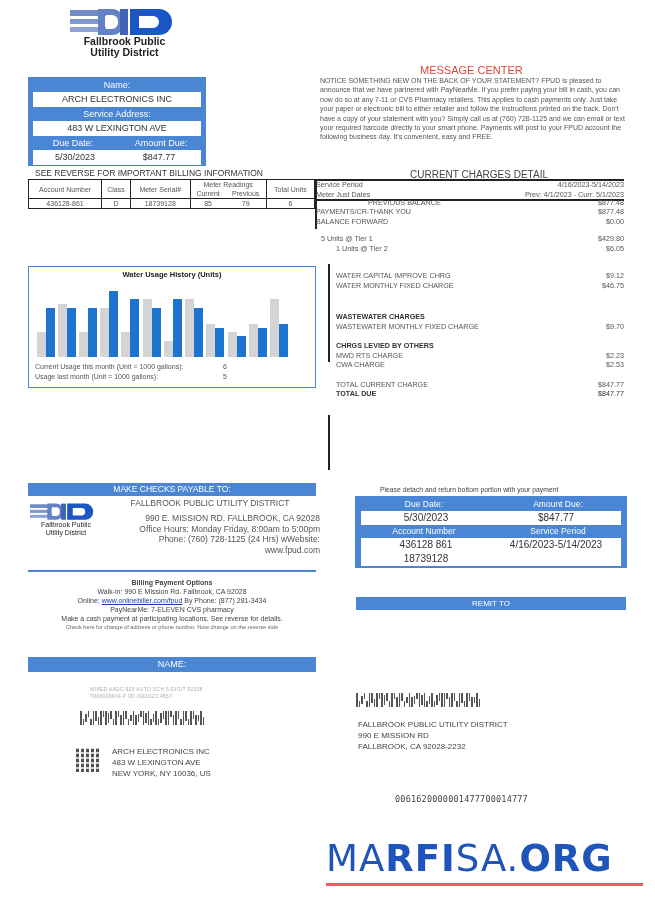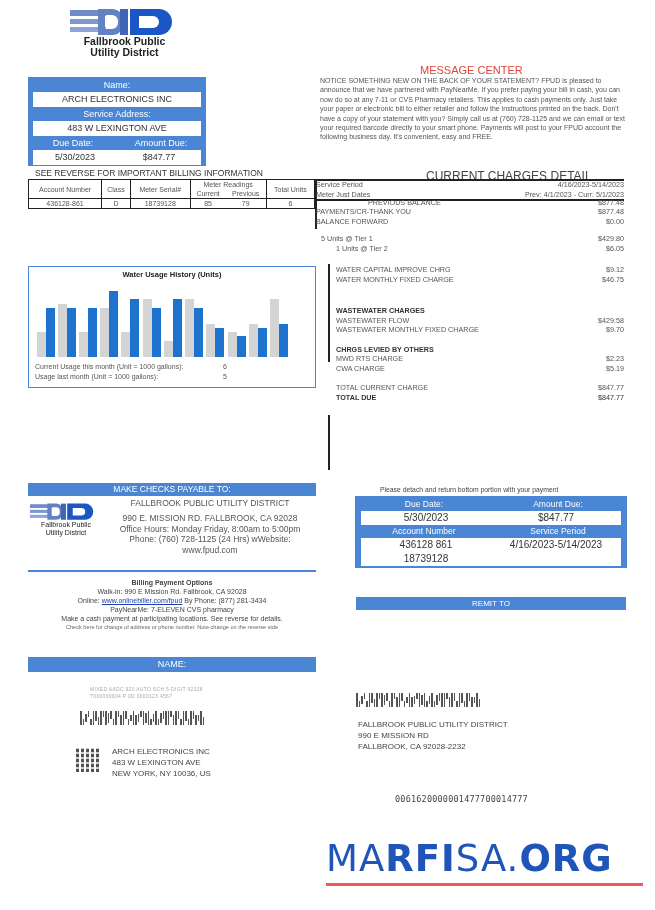--- a/index.html
+++ b/index.html
@@ -23,42 +23,42 @@
   .split { display: flex; }
   .split > * { flex: 1; text-align: center; }
 
   .see-rev { left: 35px; top: 168px; font-size: 8.5px; color: #333; }
   table.acct { position: absolute; left: 28px; top: 179px; width: 287px; border-collapse: collapse; font-size: 7px; color: #555; }
   table.acct td, table.acct th { border: 1px solid #222; text-align: center; font-weight: normal; padding: 0 2px; line-height: 9px; }
 
   .msg-title { left: 420px; top: 64px; font-size: 11px; color: #e0443a; }
   .msg-body { left: 320px; top: 76px; width: 305px; font-size: 7px; line-height: 9.4px; color: #555; }
 
-  .ccd-title { left: 410px; top: 169px; font-size: 12px; color: #444; margin-left: 16px; }
+  .ccd-title { left: 410px; top: 169px; font-size: 10px; color: #444; }
   .ccd-line { background: #222; height: 2px; }
   .ccd { left: 316px; top: 180px; width: 308px; font-size: 7.2px; color: #555; }
   .ccd .r { display: flex; justify-content: space-between; height: 9.5px; line-height: 9.5px; }
   .ccd .b { font-weight: bold; color: #333; }
   .vline { background: #222; width: 2px; }
 
   .chartbox { left: 28px; top: 266px; width: 288px; height: 122px; border: 1px solid #4a86d4; }
   .chart-title { position: absolute; top: 3px; width: 100%; text-align: center; font-size: 7.5px; color: #222; font-weight: bold; }
   .bars { position: absolute; left: 6px; top: 16px; width: 276px; height: 74px; display: flex; align-items: flex-end; justify-content: space-around; }
   .pair { display: flex; align-items: flex-end; gap: 0; }
   .bar { width: 9px; }
   .bar.prev { background: #d4d4d4; }
   .bar.curr { background: #1e73cf; }
   .usage-lines { position: absolute; left: 6px; top: 95px; font-size: 7px; color: #555; line-height: 10px; }
   .usage-lines span.v { display: inline-block; position: absolute; left: 188px; }
 
   .checks-bar { left: 28px; top: 483px; width: 288px; height: 13px; line-height: 13px; font-size: 8.5px; }
   .checks-logo { left: 30px; top: 503px; width: 72px; }
   .checks-text { left: 100px; top: 498px; width: 220px; text-align: center; color: #555; }
   .checks-text .n { font-size: 8.5px; margin-bottom: 5px; }
-  .checks-text .l { font-size: 8.5px; line-height: 10.5px; }
+  .checks-text .l { font-size: 8.5px; line-height: 10.5px; text-align: right; }
   .thin-blue { left: 28px; top: 570px; width: 288px; height: 2px; background: #4a86d4; }
   .billing { left: 28px; top: 578px; width: 288px; text-align: center; font-size: 7px; color: #444; line-height: 9px; }
   .billing .t { font-weight: bold; }
   .billing a { color: #1a3fb0; text-decoration: underline; }
   .billing .small { font-size: 5.6px; color: #666; }
   .name-bar { left: 28px; top: 657px; width: 288px; height: 15px; line-height: 15px; font-size: 9px; }
 
   .tiny-addr { left: 90px; top: 686px; font-size: 5px; color: #aaa; line-height: 7px; letter-spacing: 0.3px; }
   .barcode { height: 14px; display: flex; align-items: center; gap: 1px; }
   .barcode i { display: block; background: #555; width: 1.5px; }
@@ -172,47 +172,43 @@
     </div>
   <div style="height:8px"></div>
   <div class="r" style="padding-left:5px">
       <span>5 Units @ Tier 1</span>
       <span>$429.80</span>
     </div>
   <div class="r" style="padding-left:20px">
       <span>1 Units @ Tier 2</span>
       <span>$6.05</span>
     </div>
-  <div class="r" style="padding-left:20px;margin-top:12px">
+  <div class="r" style="padding-left:20px;margin-top:18px">
       <span>WATER CAPITAL IMPROVE CHRG</span>
       <span>$9.12</span>
     </div>
   <div class="r" style="padding-left:20px">
       <span>WATER MONTHLY FIXED CHARGE</span>
       <span>$46.75</span>
     </div>
   <div style="height:22px"></div>
   <div class="r b" style="padding-left:20px">WASTEWATER CHARGES</div>
   <div class="r" style="padding-left:20px">
-      <span>WASTEWATER FLOW</span>
-      <span>$429.58</span>
-    </div>
-  <div class="r" style="padding-left:20px">
       <span>WASTEWATER MONTHLY FIXED CHARGE</span>
       <span>$9.70</span>
     </div>
   <div style="height:10px"></div>
   <div class="r b" style="padding-left:20px">CHRGS LEVIED BY OTHERS</div>
   <div class="r" style="padding-left:20px">
       <span>MWD RTS CHARGE</span>
       <span>$2.23</span>
     </div>
   <div class="r" style="padding-left:20px">
       <span>CWA CHARGE</span>
-      <span>$5.19</span>
+      <span>$2.53</span>
     </div>
   <div style="height:10px"></div>
   <div class="r" style="padding-left:20px">
       <span>TOTAL CURRENT CHARGE</span>
       <span>$847.77</span>
     </div>
   <div class="r b" style="padding-left:20px">
       <span>TOTAL DUE</span>
       <span style="font-weight:normal">$847.77</span>
     </div>

